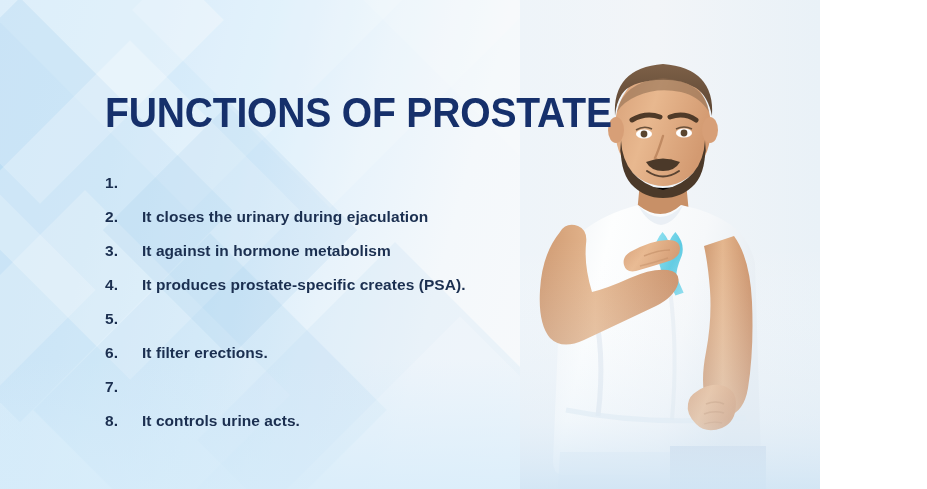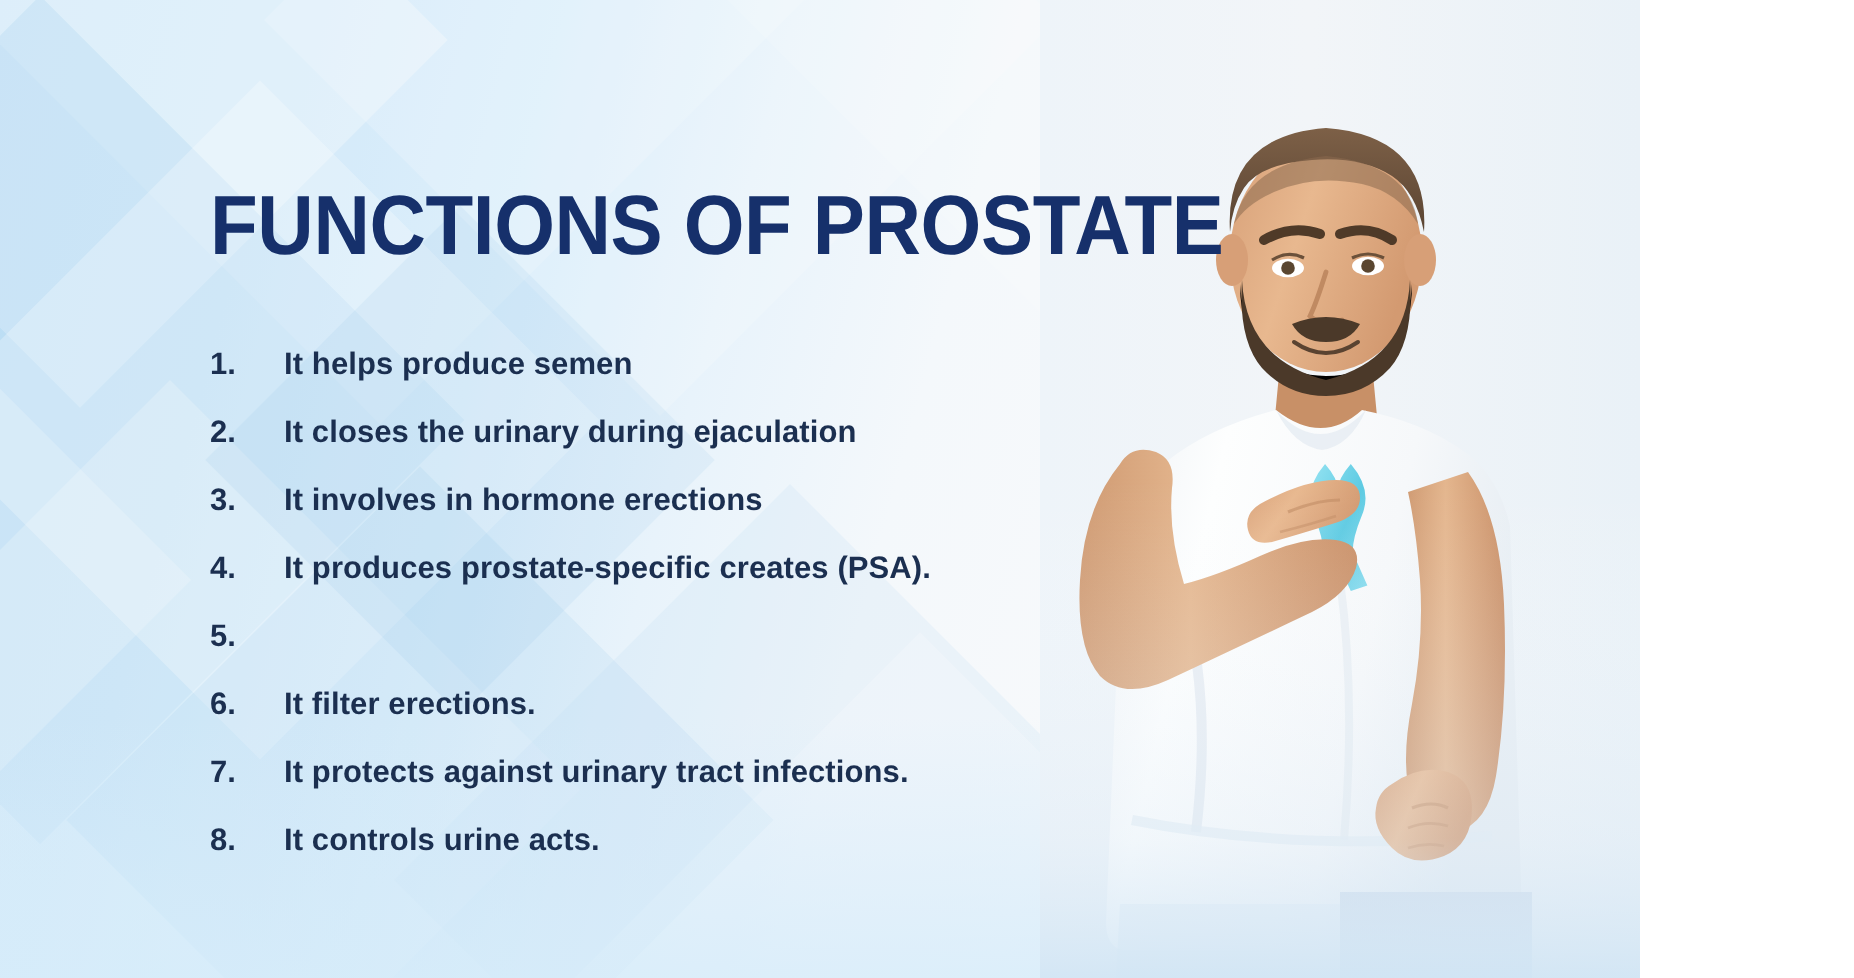--- a/index.html
+++ b/index.html
@@ -296,44 +296,42 @@
 
       <rect x="0" y="240" width="300" height="249" fill="url(#shirtFade)"></rect>
     </svg>
   </div>
 
   <div class="content">
     <h1 class="title">FUNCTIONS OF PROSTATE</h1>
     <ol class="fn-list">
       <li>
         <span class="num">1.</span>
-        <span class="txt">It helps produce semen</span>
       </li>
       <li>
         <span class="num">2.</span>
         <span class="txt">It closes the urinary during ejaculation</span>
       </li>
       <li>
         <span class="num">3.</span>
-        <span class="txt">It involves in hormone erections</span>
+        <span class="txt">It against in hormone metabolism</span>
       </li>
       <li>
         <span class="num">4.</span>
         <span class="txt">It produces prostate-specific creates (PSA).</span>
       </li>
       <li>
         <span class="num">5.</span>
       </li>
       <li>
         <span class="num">6.</span>
         <span class="txt">It filter erections.</span>
       </li>
       <li>
         <span class="num">7.</span>
-        <span class="txt">It protects against urinary tract infections.</span>
       </li>
       <li>
         <span class="num">8.</span>
         <span class="txt">It controls urine acts.</span>
       </li>
     </ol>
   </div>
 
 </div>
 

